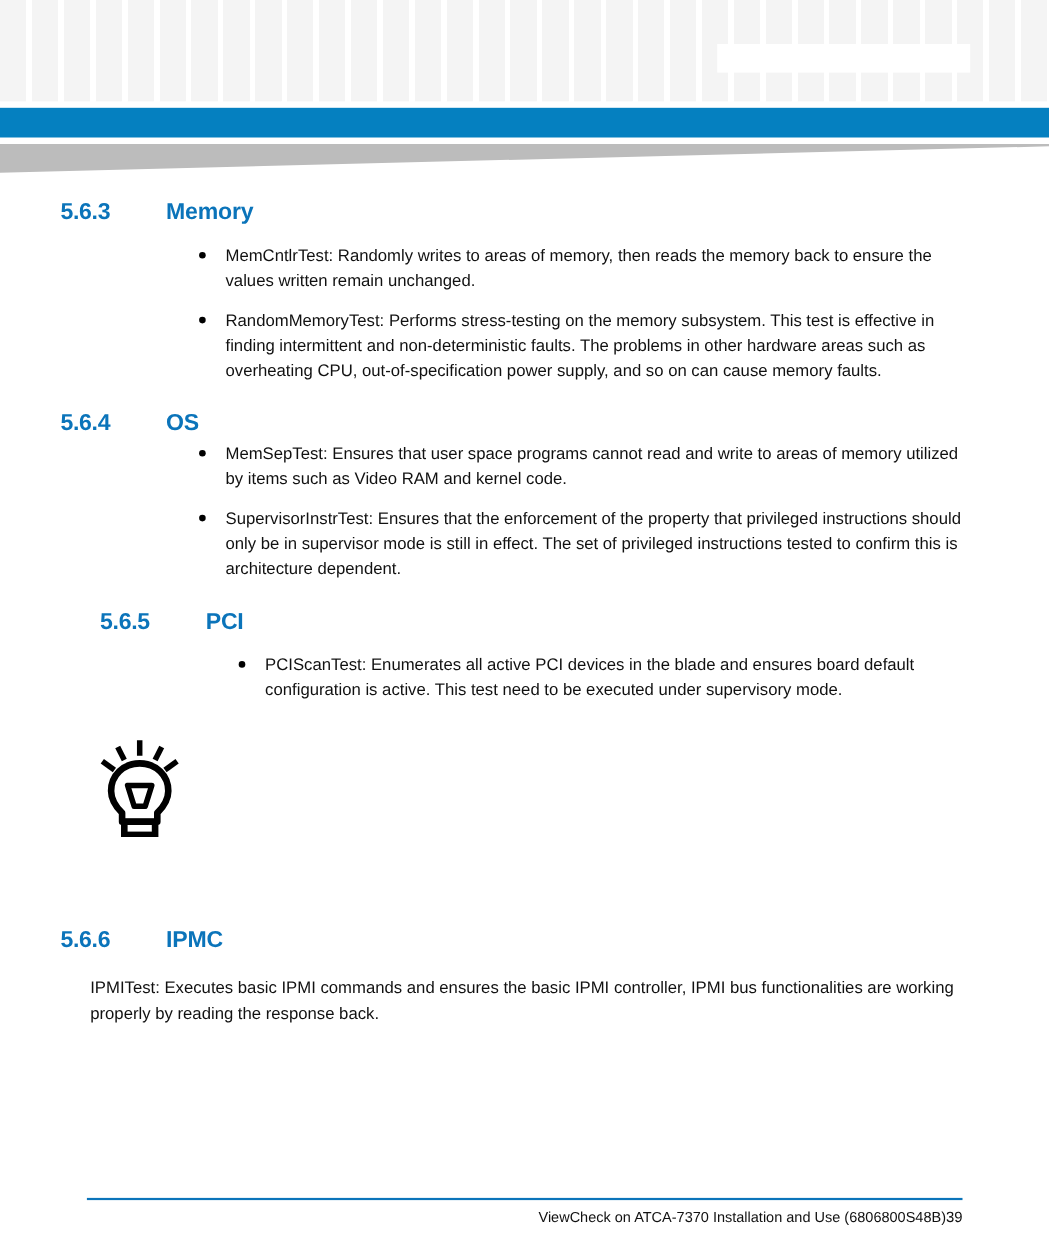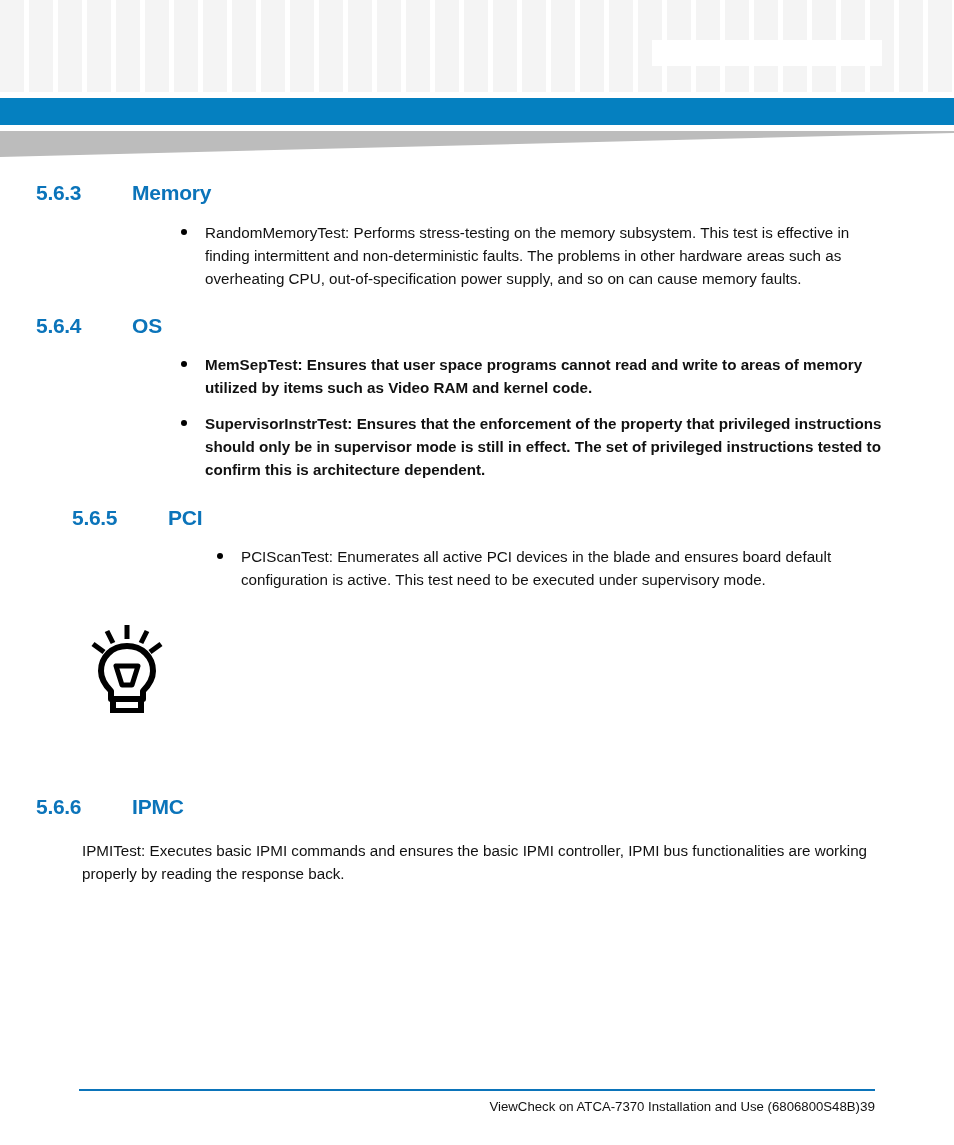--- a/index.html
+++ b/index.html
@@ -92,21 +92,21 @@
   }
   .section {
     position: relative;
   }
   .sec-heading {
     display: flex;
     align-items: baseline;
     color: #0b74ba;
     font-weight: bold;
     font-size: 21px;
-    padding-left: 36px;
+    padding-left: 55px;
   }
   .sec-num {
     width: 96px;
     flex: 0 0 96px;
     letter-spacing: -0.3px;
   }
   .sec-title {
     letter-spacing: -0.2px;
   }
 
@@ -203,31 +203,35 @@
 <div class="content">
 
   <div class="section" style="margin-top:22px;">
     <div class="sec-heading">
       <span class="sec-num">5.6.3</span>
       <span class="sec-title">Memory</span>
     </div>
     <ul class="bullets" style="margin-top:16px;">
       <li class="bullet-item">
         <span class="dot"></span>
+        <span>MemCntlrTest: Randomly writes to areas of memory, then reads the memory back to ensure the values written remain unchanged.</span>
+      </li>
+      <li class="bullet-item">
+        <span class="dot"></span>
         <span>RandomMemoryTest: Performs stress-testing on the memory subsystem. This test is effective in finding intermittent and non-deterministic faults. The problems in other hardware areas such as overheating CPU, out-of-specification power supply, and so on can cause memory faults.</span>
       </li>
     </ul>
   </div>
 
   <div class="section" style="margin-top:24px;">
     <div class="sec-heading">
       <span class="sec-num">5.6.4</span>
       <span class="sec-title">OS</span>
     </div>
-    <ul class="bullets" style="margin-top:15px;font-weight:bold;">
+    <ul class="bullets" style="margin-top:4px;">
       <li class="bullet-item">
         <span class="dot"></span>
         <span>MemSepTest: Ensures that user space programs cannot read and write to areas of memory utilized by items such as Video RAM and kernel code.</span>
       </li>
       <li class="bullet-item">
         <span class="dot"></span>
         <span>SupervisorInstrTest: Ensures that the enforcement of the property that privileged instructions should only be in supervisor mode is still in effect. The set of privileged instructions tested to confirm this is architecture dependent.</span>
       </li>
     </ul>
   </div>

